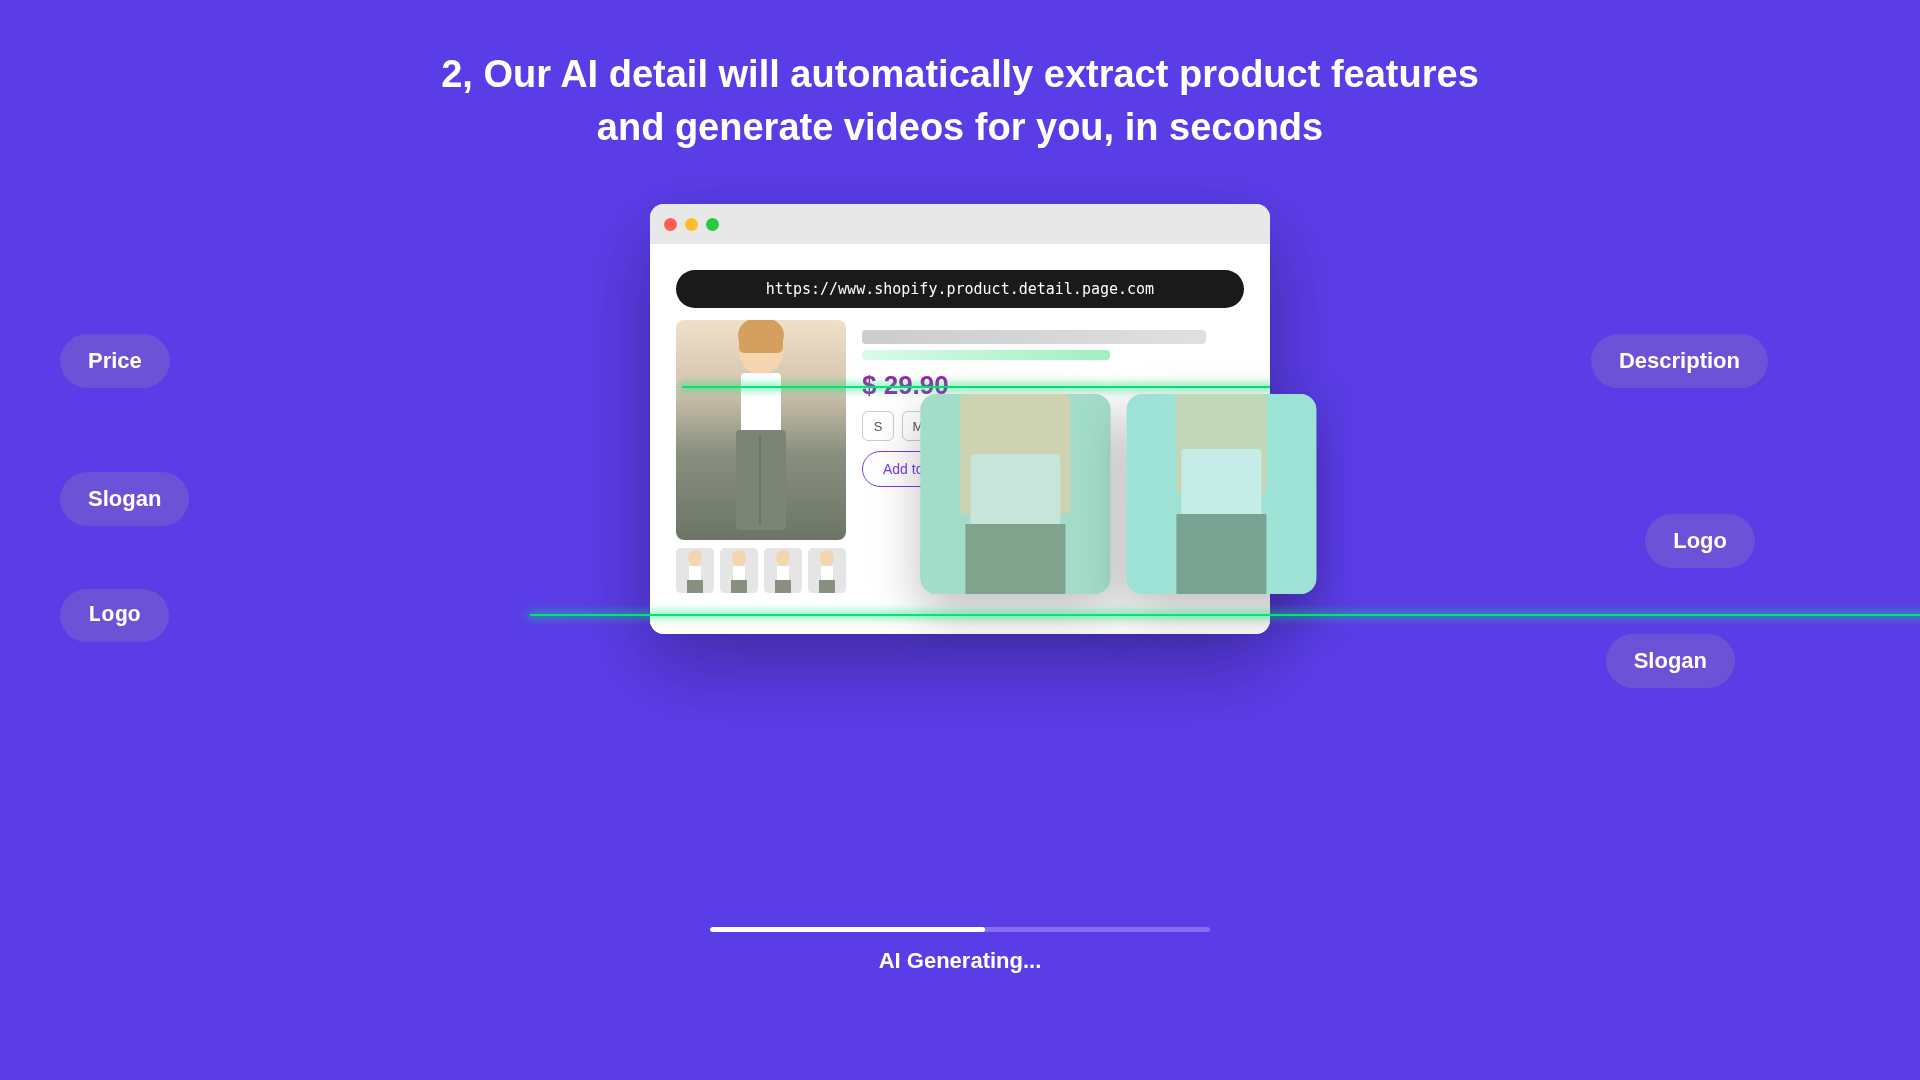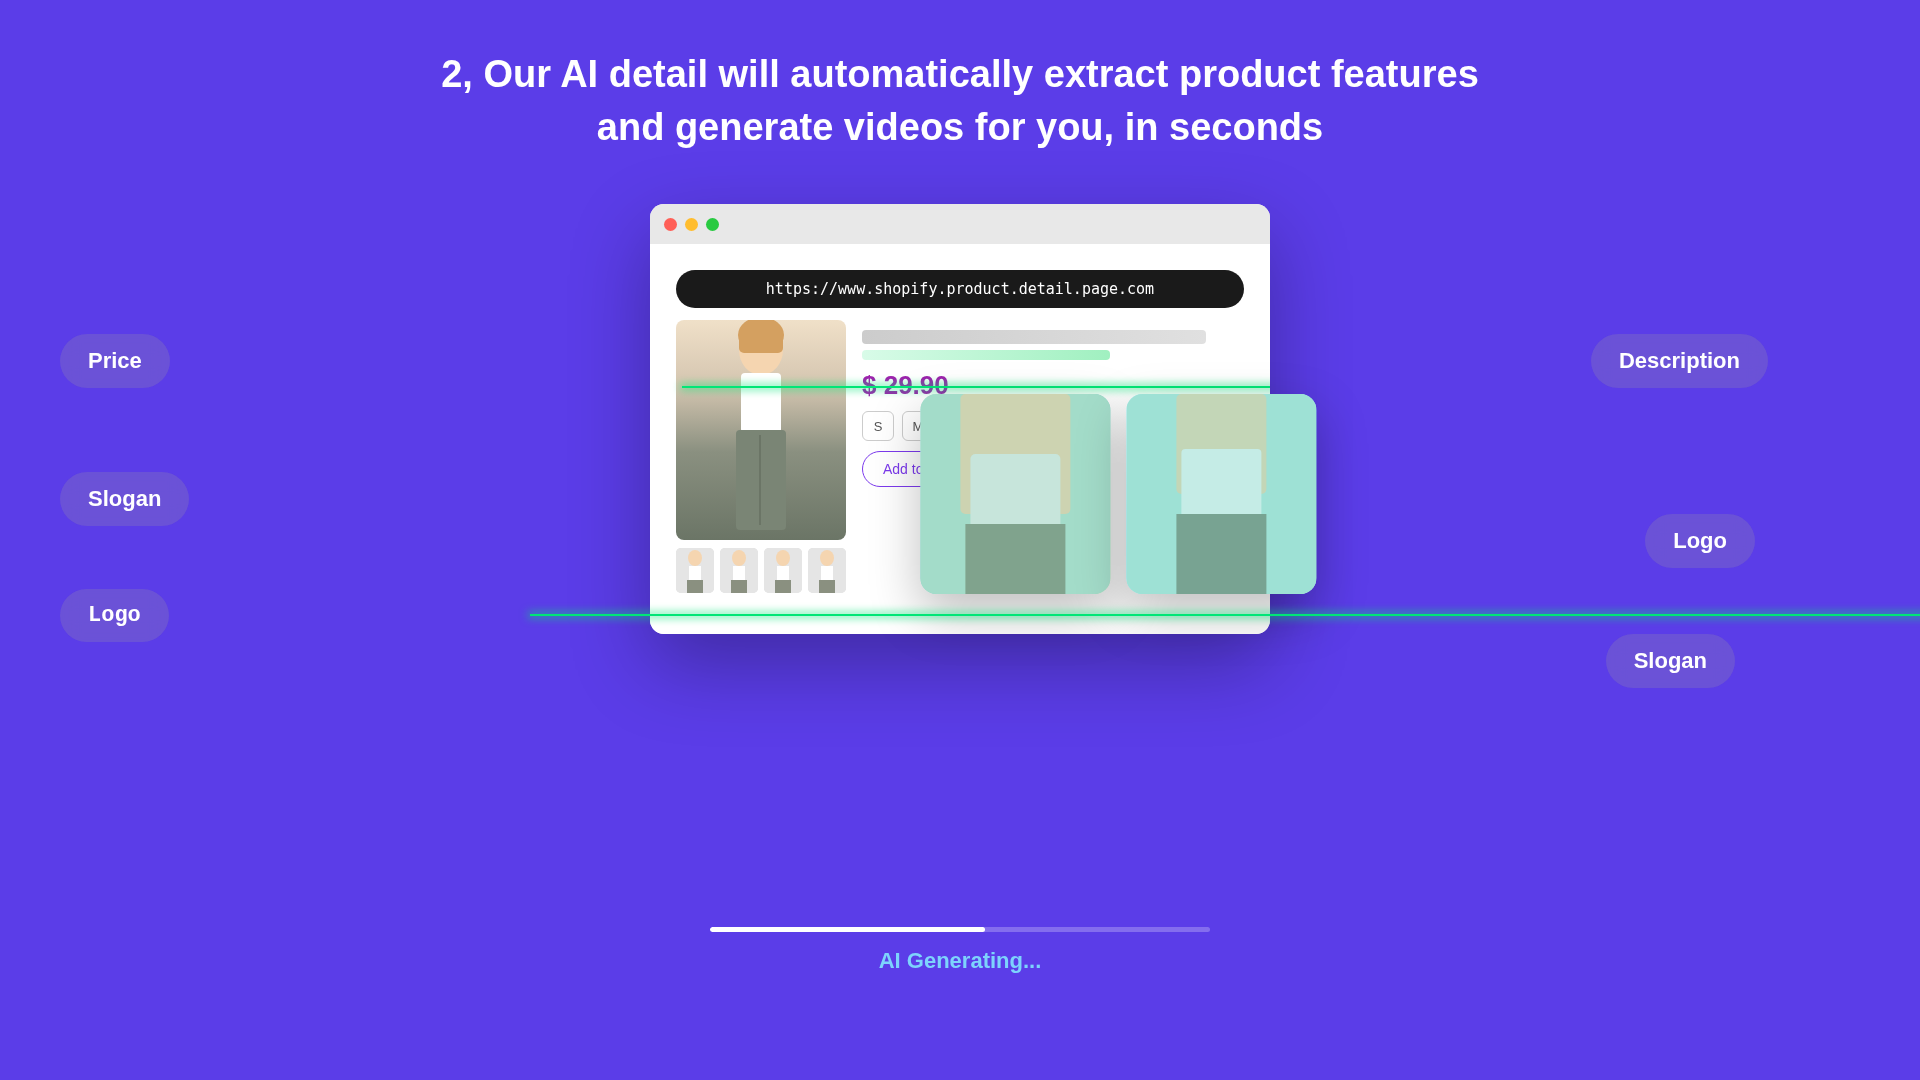--- a/index.html
+++ b/index.html
@@ -277,21 +277,21 @@
     }
 
     .progress-bar-fill {
       height: 100%;
       background: #fff;
       border-radius: 3px;
     }
 
     .progress-label {
       margin-top: 16px;
-      color: #7dd3fc;
+      color: #ffffff;
       font-size: 22px;
       font-weight: 600;
     }
 
     
     .woman-main {
       background: linear-gradient(180deg, #f0e0c8 0%, #d4c5b0 30%, #8a9080 60%, #6b7566 100%);
     }
   </style>
 </head>

